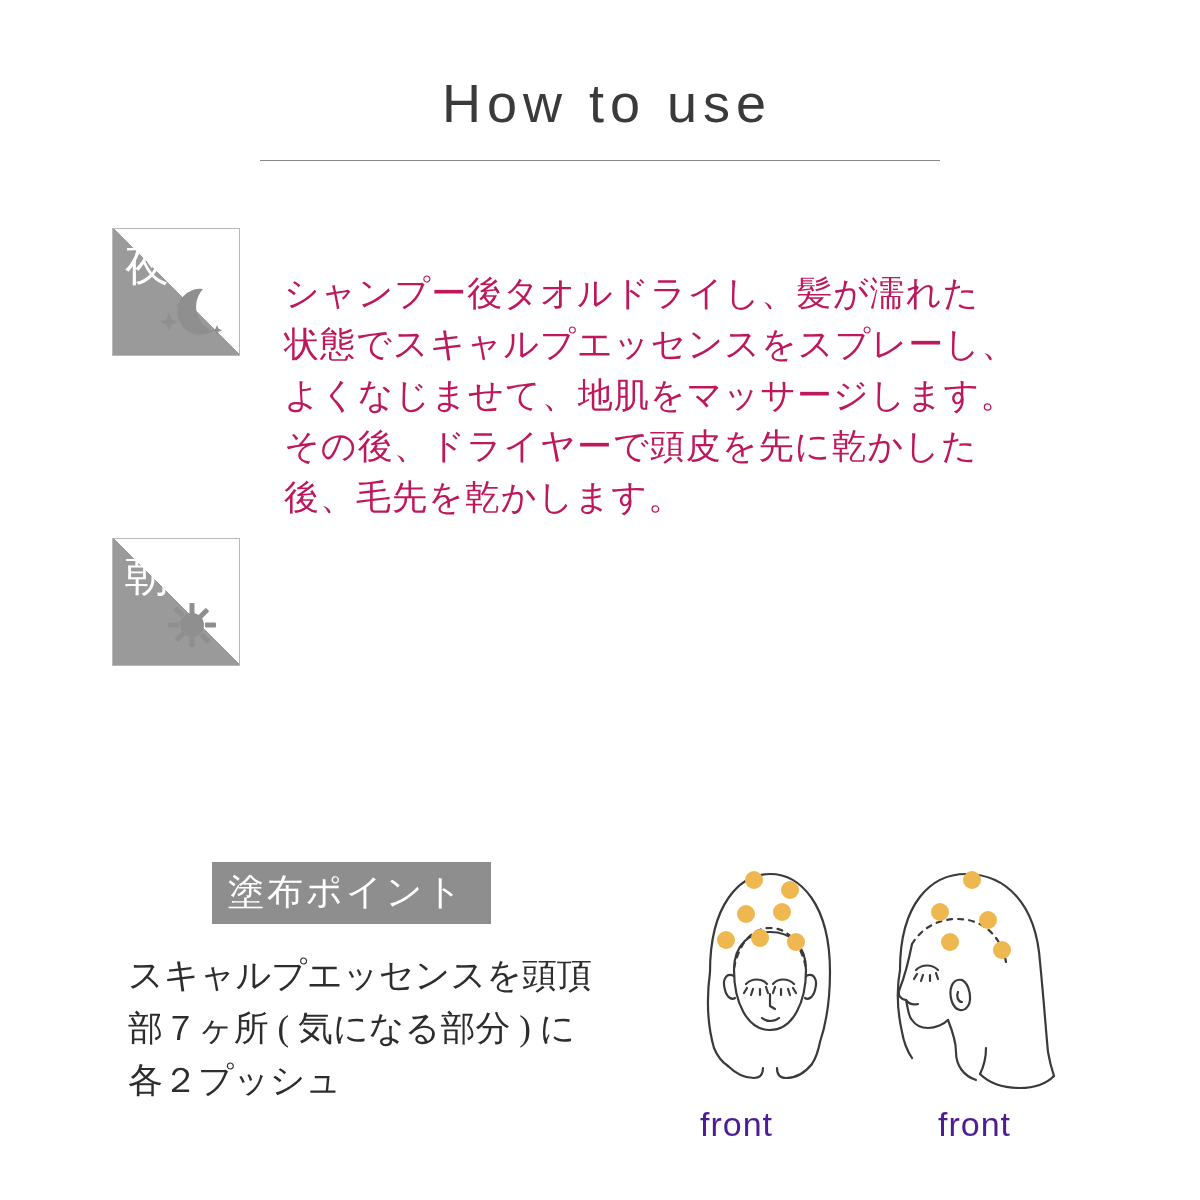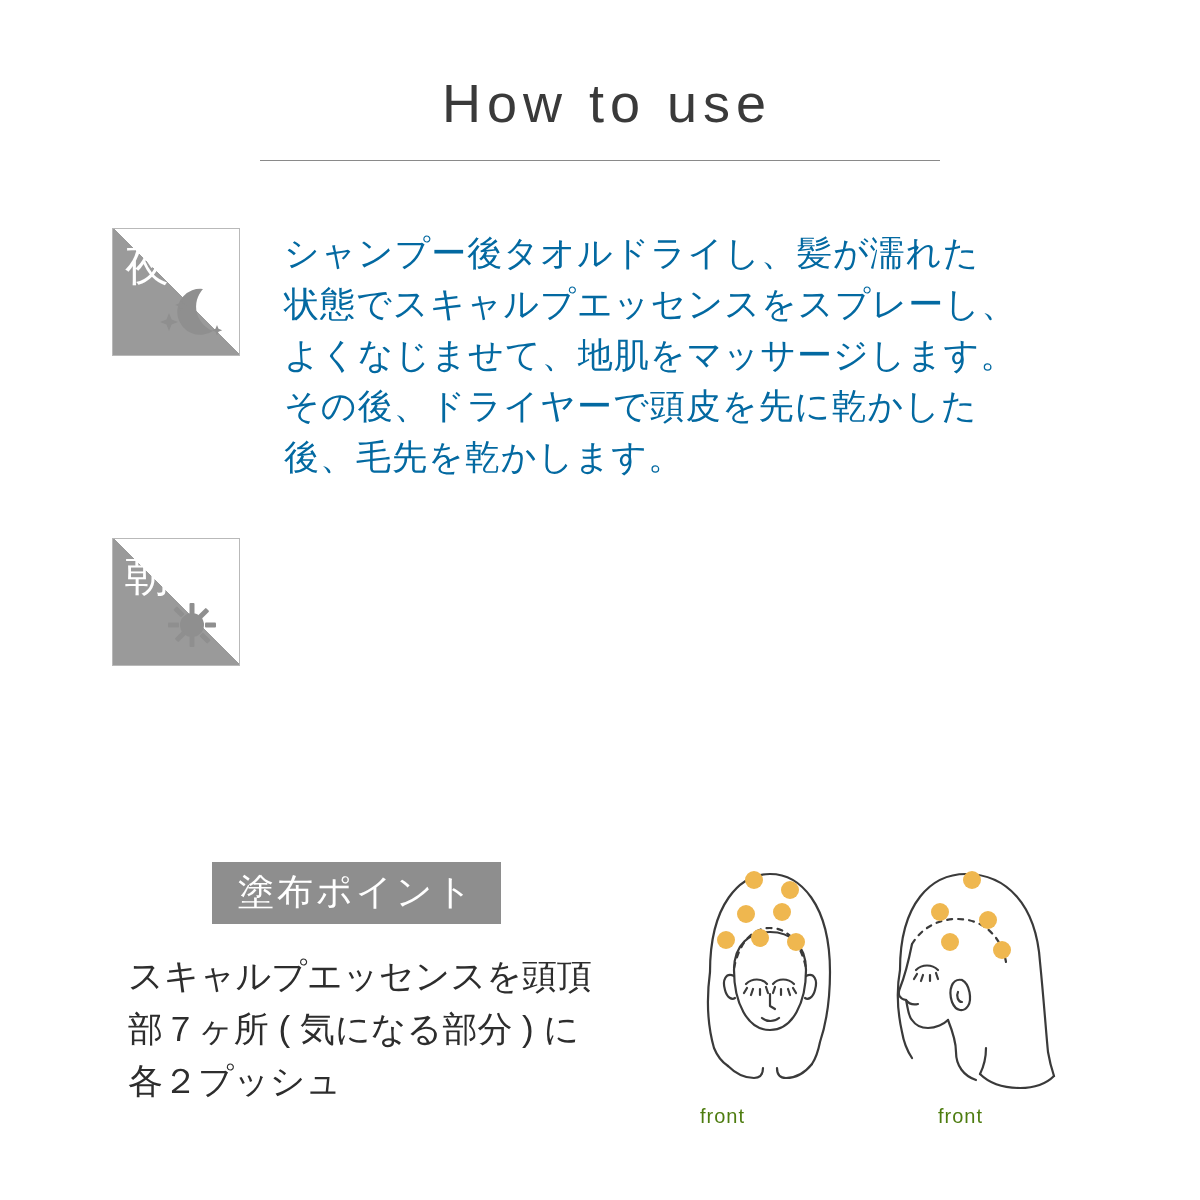--- a/index.html
+++ b/index.html
@@ -86,62 +86,63 @@
     width: 74px;
     height: 74px;
   }
 
   .step-text {
     margin-left: 44px;
     width: 800px;
     font-size: 35px;
     line-height: 1.46;
     letter-spacing: 1px;
-    color: #0369a1;
+    color: #be185d;
     font-family: "DejaVu Sans", sans-serif;
     white-space: pre-line;
+    margin-top: 40px;
   }
 
   
   .point-label {
     position: absolute;
     top: 862px;
     left: 212px;
     background: #8e8e8e;
     color: #ffffff;
     font-size: 36px;
     letter-spacing: 3px;
-    padding: 10px 26px 12px 26px;
+    padding: 10px 26px 12px 16px;
     font-family: "DejaVu Sans", sans-serif;
     line-height: 1.1;
   }
   .point-body {
     position: absolute;
     top: 950px;
     left: 128px;
     width: 520px;
     font-size: 35px;
     line-height: 1.5;
     letter-spacing: 0px;
     color: #2d2d2d;
-    font-family: Liberation Sans, sans-serif;
+    font-family: Liberation Serif, serif;
     white-space: pre-line;
   }
 
   .heads {
     position: absolute;
     top: 852px;
     left: 650px;
     width: 470px;
     height: 310px;
   }
   .head-caption {
     position: absolute;
-    font-size: 20px;
-    color: #4d7c0f;
+    font-size: 34px;
+    color: #4c1d95;
     letter-spacing: 1px;
     font-family: "Liberation Sans", sans-serif;
   }
   .cap-front { top: 1105px; left: 700px; }
   .cap-side  { top: 1105px; left: 938px; }
 
   svg { display: block; }
 </style>
 </head>
 <body>

